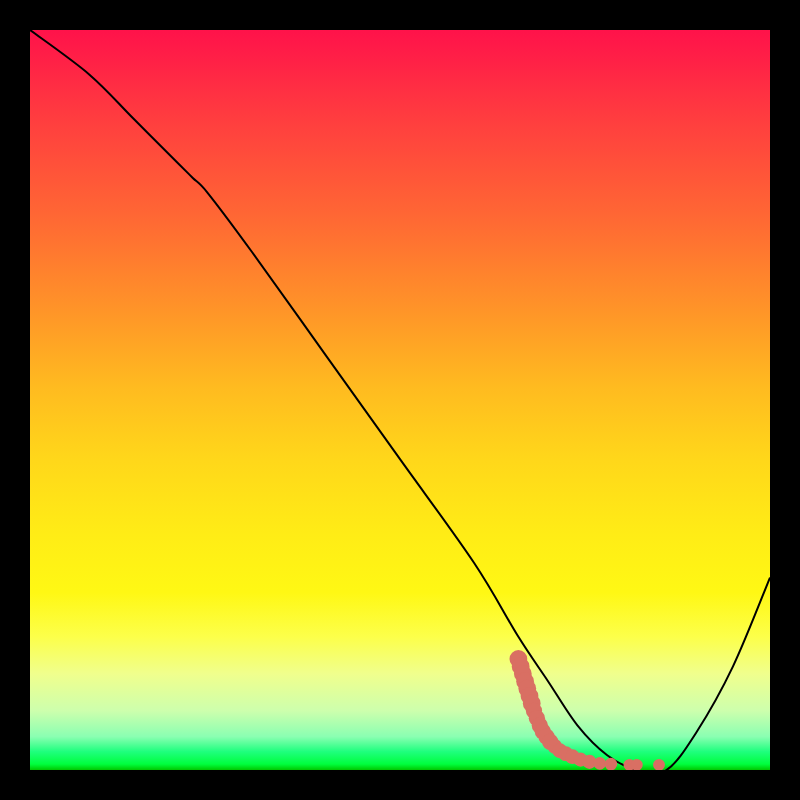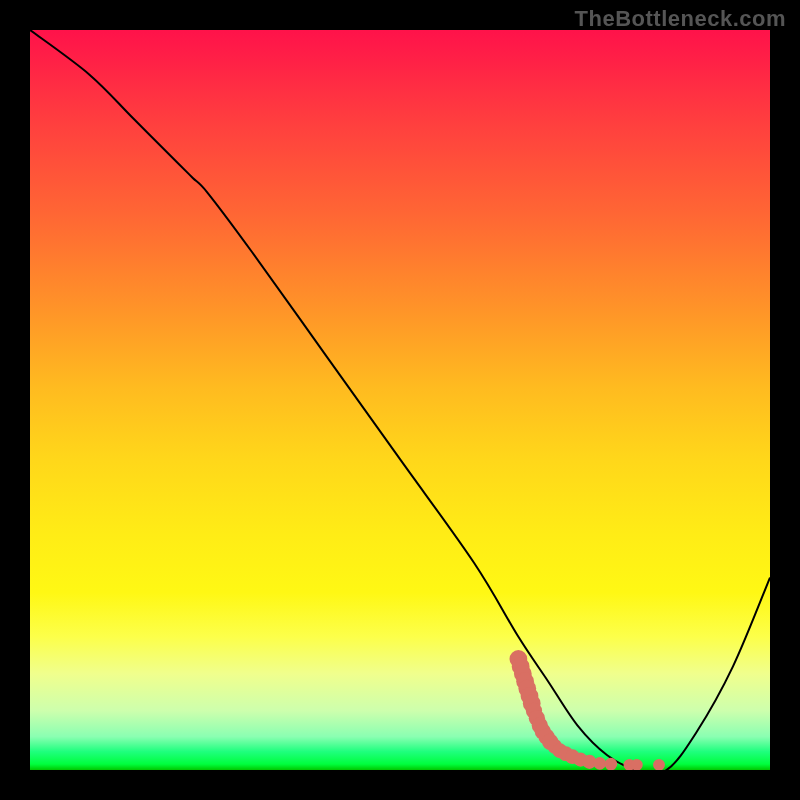--- a/index.html
+++ b/index.html
@@ -24,21 +24,20 @@
   #00c800 100%)}
 .svglayer{position:absolute;inset:0}
 .curve{fill:none;stroke:#000;stroke-width:2}
 .salmon{fill:#d96f63}
 </style>
 </head>
 <body>
 
 <div class="wrap">
 
-  <div class="attrib">TheBottleneck.com</div>
 
   <div class="plot">
     <div class="gradient"></div>
     <svg class="svglayer" viewBox="0 0 740 740" preserveAspectRatio="none">
       <path id="curve-path" class="curve" d="M0,0 C9.866666666666667,7.400000000000015 41.93333333333334,29.6000000000001 59.2,44.40000000000009 C76.46666666666667,59.20000000000008 88.80000000000001,73.99999999999996 103.60000000000001,88.79999999999995 C118.4,103.59999999999995 138.13333333333333,123.33333333333337 148,133.20000000000005 C157.86666666666667,143.06666666666672 157.86666666666667,143.0666666666667 162.8,148 C167.73333333333335,152.9333333333333 167.73333333333332,150.4666666666666 177.6,162.79999999999995 C187.46666666666667,175.1333333333333 202.26666666666665,194.86666666666667 222,222 C241.73333333333335,249.13333333333333 271.3333333333333,291.0666666666666 296,325.59999999999997 C320.6666666666667,360.1333333333333 345.3333333333333,394.66666666666663 370,429.2 C394.6666666666667,463.73333333333335 424.26666666666665,503.19999999999993 444,532.8 C463.73333333333335,562.4 476.0666666666667,587.0666666666666 488.40000000000003,606.8 C500.73333333333335,626.5333333333333 508.1333333333333,636.4000000000001 518,651.2 C527.8666666666667,666 537.7333333333333,683.2666666666667 547.6,695.6 C557.4666666666667,707.9333333333334 567.3333333333334,717.8000000000001 577.2,725.2 C587.0666666666667,732.6 596.9333333333333,737.5333333333333 606.8,740 C616.6666666666666,742.4666666666667 626.5333333333333,746.1666666666666 636.4,740 C646.2666666666667,733.8333333333334 654.9,720.2666666666667 666,703 C677.1,685.7333333333333 690.6666666666666,662.3 703,636.4 C715.3333333333334,610.5 733.8333333333334,562.4 740,547.6"></path>
       <g id="dots-group">
           <circle cx="488.40000000000003" cy="629" r="8.88" class="salmon"></circle>
           <circle cx="490.61999999999995" cy="636.4" r="8.88" class="salmon"></circle>
           <circle cx="492.8399999999999" cy="643.8" r="8.88" class="salmon"></circle>
           <circle cx="495.06" cy="651.2" r="8.88" class="salmon"></circle>

